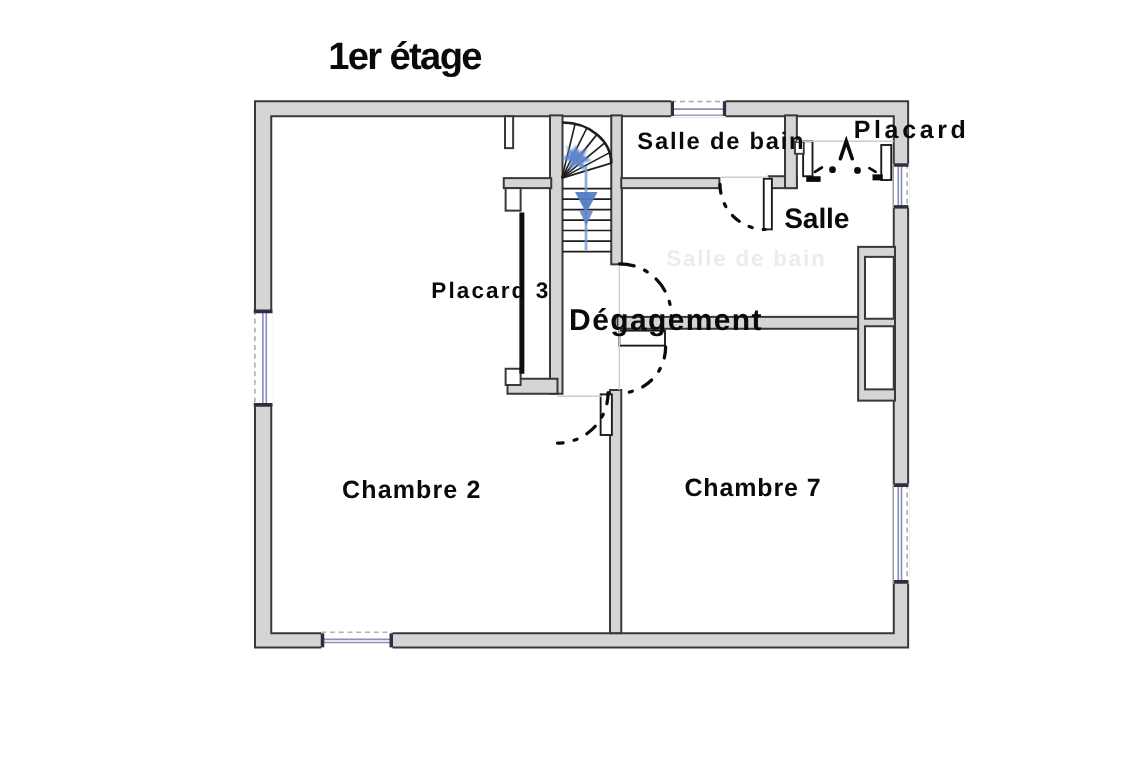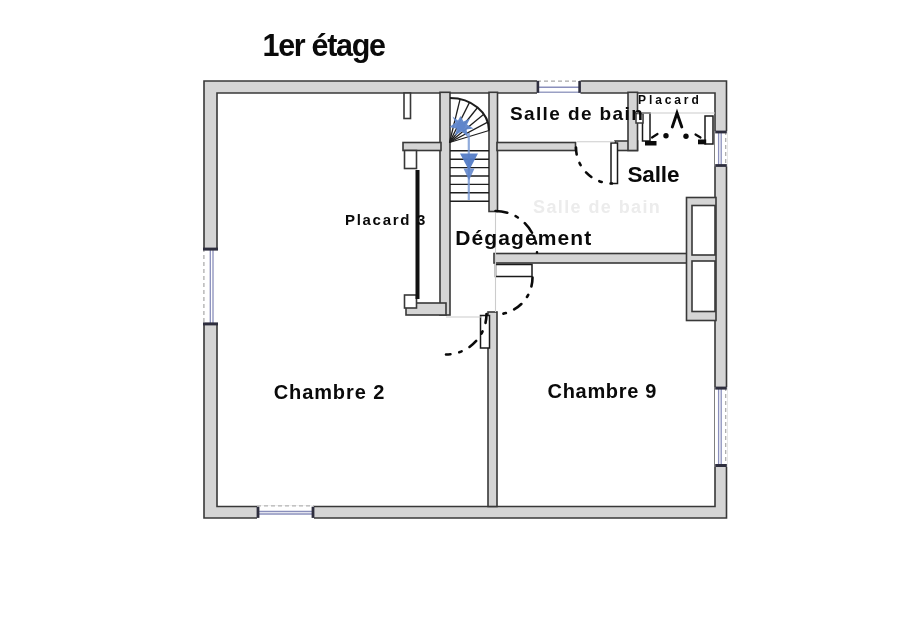--- a/index.html
+++ b/index.html
@@ -157,19 +157,19 @@
     <path d="M640.3,127 L645,113 L649.8,127" stroke-width="2.9"></path>
     <line x1="620" y1="137.5" x2="625.5" y2="134" stroke-width="2.2"></line>
     <line x1="663.5" y1="134.5" x2="668.5" y2="137.5" stroke-width="2.2"></line>
   </g>
   <circle cx="634" cy="135.7" r="2.7" fill="#0a0a0a"></circle>
   <circle cx="654" cy="136.3" r="2.7" fill="#0a0a0a"></circle>
 </svg>
 
 <div class="lbl" style="left:230.5px;top:29.6px;font-size:30.5px;letter-spacing:-1.3px;">1er étage</div>
 <div class="lbl" style="left:477.9px;top:103.5px;font-size:19px;letter-spacing:1.4px;">Salle de bain</div>
-<div class="lbl" style="left:606px;top:93.8px;font-size:12px;letter-spacing:2.9px;">Placard</div>
+<div class="lbl" style="left:651px;top:93.8px;font-size:20px;letter-spacing:2.9px;">Placard</div>
 <div class="lbl" style="left:595.4px;top:164.4px;font-size:22.5px;letter-spacing:-0.1px;">Salle</div>
-<div class="lbl" style="left:313px;top:212px;font-size:15px;letter-spacing:1.7px;">Placard 3</div>
-<div class="lbl" style="left:423.3px;top:227px;font-size:21px;letter-spacing:1.1px;">Dégagement</div>
+<div class="lbl" style="left:313px;top:223px;font-size:18px;letter-spacing:1.7px;">Placard 3</div>
+<div class="lbl" style="left:423.3px;top:245px;font-size:24px;letter-spacing:1.1px;">Dégagement</div>
 <div class="lbl" style="left:241.7px;top:382px;font-size:20px;letter-spacing:0.9px;">Chambre 2</div>
-<div class="lbl" style="left:515.5px;top:380.9px;font-size:20px;letter-spacing:0.7px;">Chambre 9</div>
+<div class="lbl" style="left:515.5px;top:380.9px;font-size:20px;letter-spacing:0.7px;">Chambre 7</div>
 </div>
 
 </body></html>

